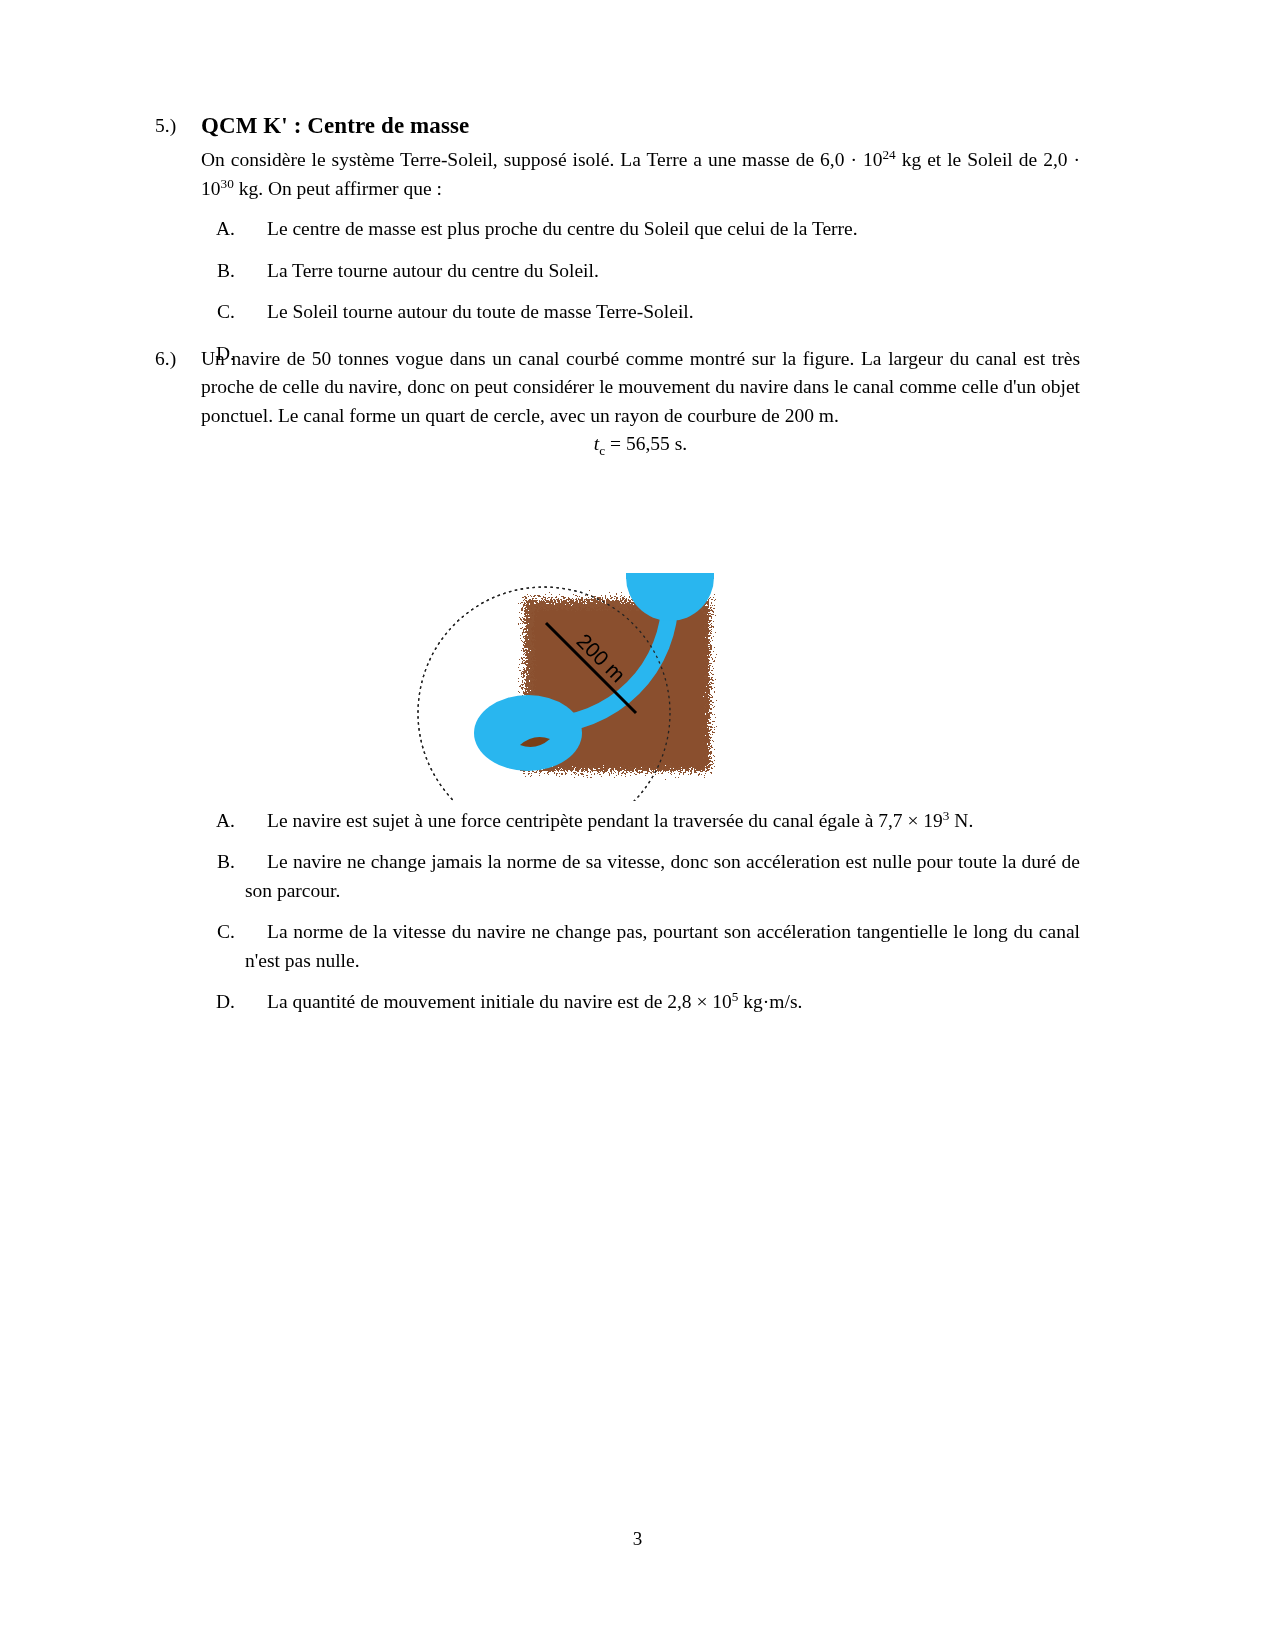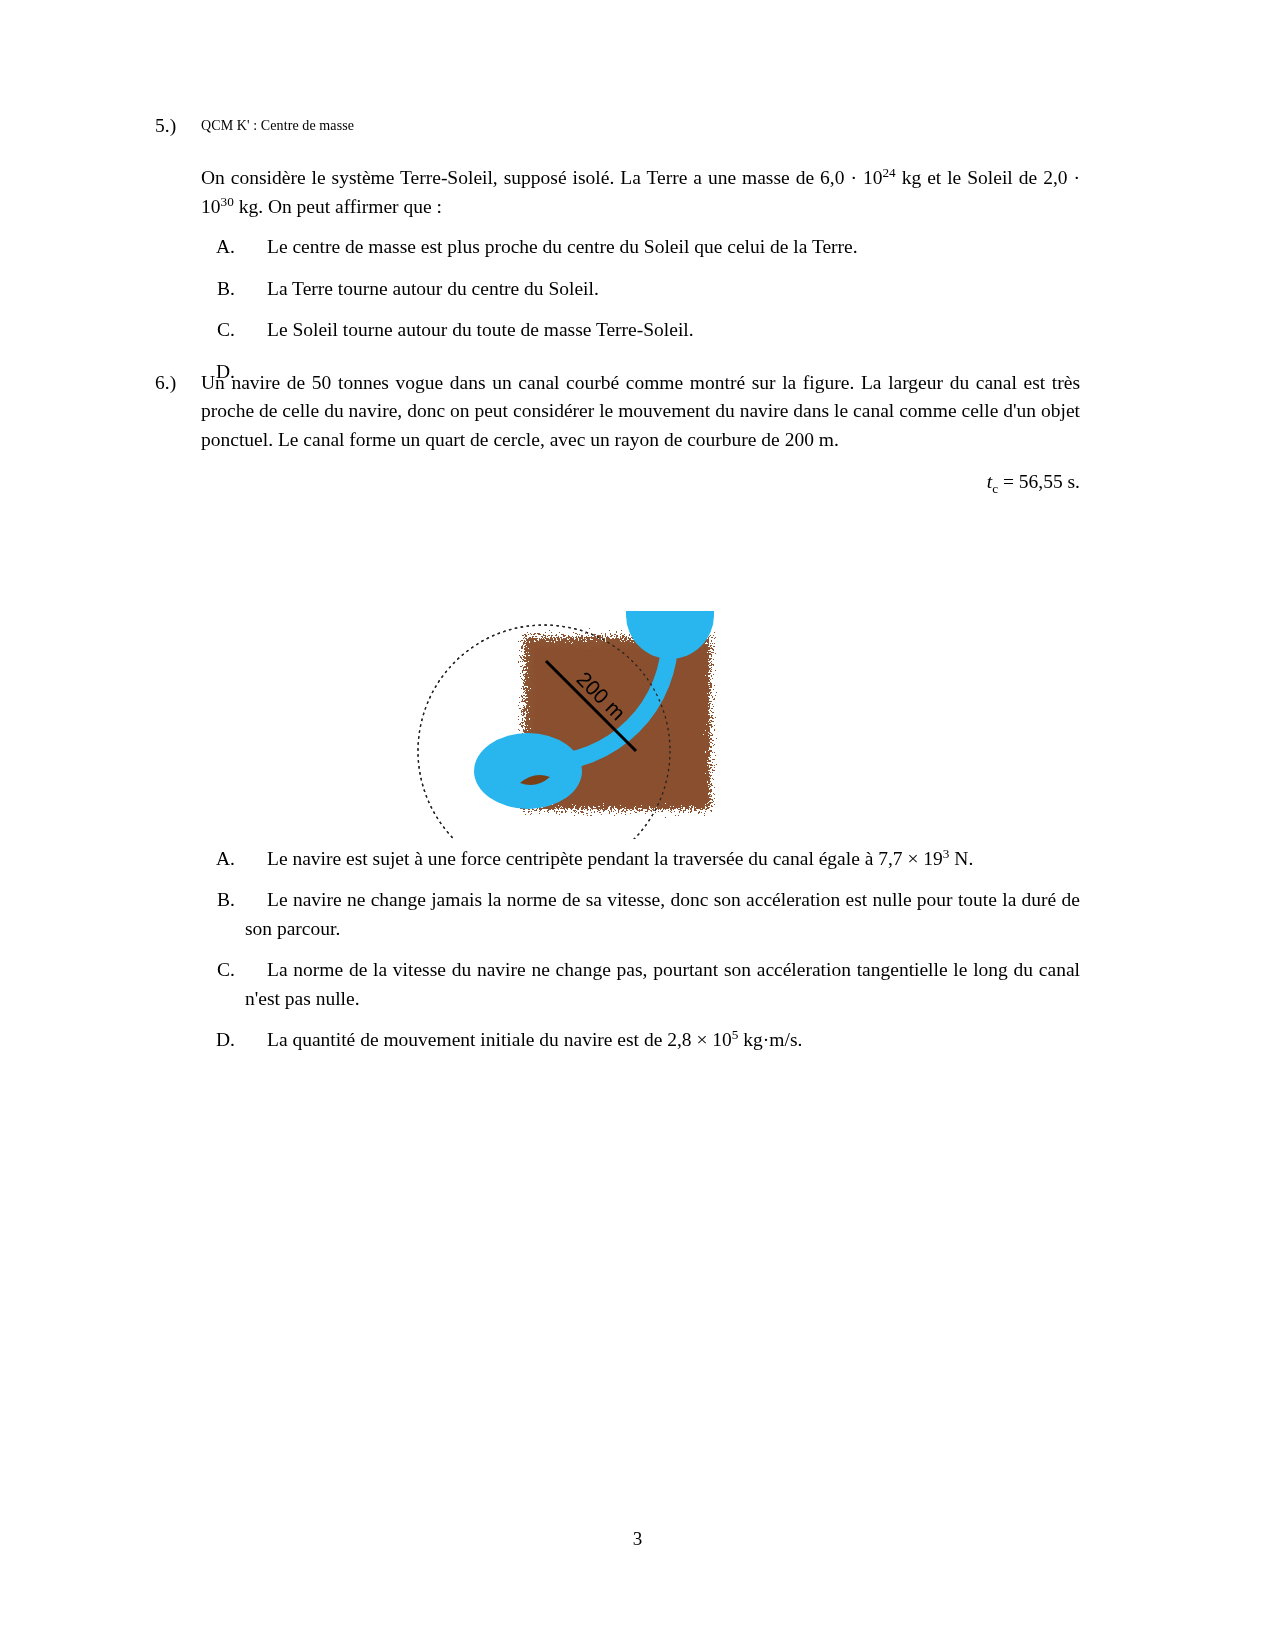--- a/index.html
+++ b/index.html
@@ -36,30 +36,30 @@
     top: 0;
     width: 44px;
     font-size: 19.5px;
     line-height: 28px;
     text-align: left;
   }
   .q-body {
     margin-left: 46px;
   }
   .q-title {
-    font-weight: normal;
-    font-size: 14px;
+    font-weight: bold;
+    font-size: 23px;
     line-height: 28px;
     letter-spacing: 0.1px;
   }
   .q-para {
     font-size: 19.5px;
     line-height: 28.5px;
     text-align: justify;
-    margin-top: 24px;
+    margin-top: 6px;
     text-justify: inter-word;
   }
 
   
   .answers {
     margin-top: 12px;
     margin-left: 46px;
   }
   .ans {
     position: relative;
@@ -138,21 +138,21 @@
         <div class="ans">
           <span class="lbl">D.</span>
         </div>
       </div>
     </div>
 
     <div class="question" style="margin-top:18px;">
       <div class="q-num">6.)</div>
       <div class="q-body">
         <div class="q-para">Un navire de 50 tonnes vogue dans un canal courbé comme montré sur la figure.  La largeur du canal est très proche de celle du navire, donc on peut considérer le mouvement du navire dans le canal comme celle d'un objet ponctuel.  Le canal forme un quart de cercle, avec un rayon de courbure de 200 m.</div>
-        <div class="q-para" style="margin-top:14px;text-align:right;"><span class="mathit">t</span><sub>c</sub><span> = 56,55 s.</span></div>
+        <div class="q-para" style="margin-top:0;text-align:center;"><span class="mathit">t</span><sub>c</sub><span> = 56,55 s.</span></div>
       </div>
 
       <div class="figure">
         <svg width="480" height="320" viewBox="0 0 480 320">
           <defs>
             <clipPath id="groundClip">
               <rect x="130" y="100" width="210" height="200"></rect>
             </clipPath>
             <filter id="speckle" x="-20%" y="-20%" width="140%" height="140%">
               <feTurbulence type="fractalNoise" baseFrequency="0.55" numOctaves="3" seed="7" result="noise"></feTurbulence>

